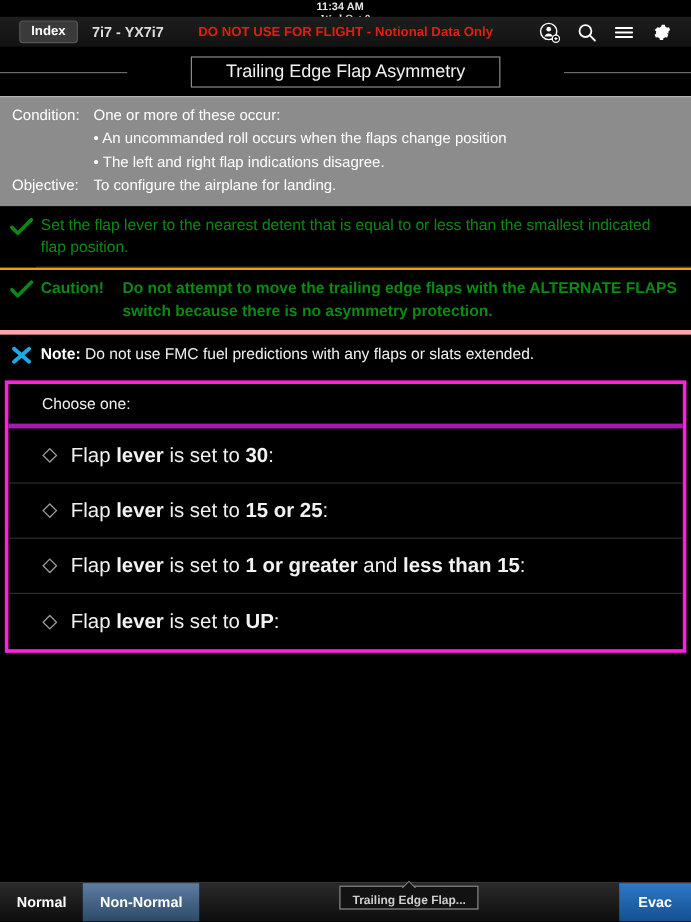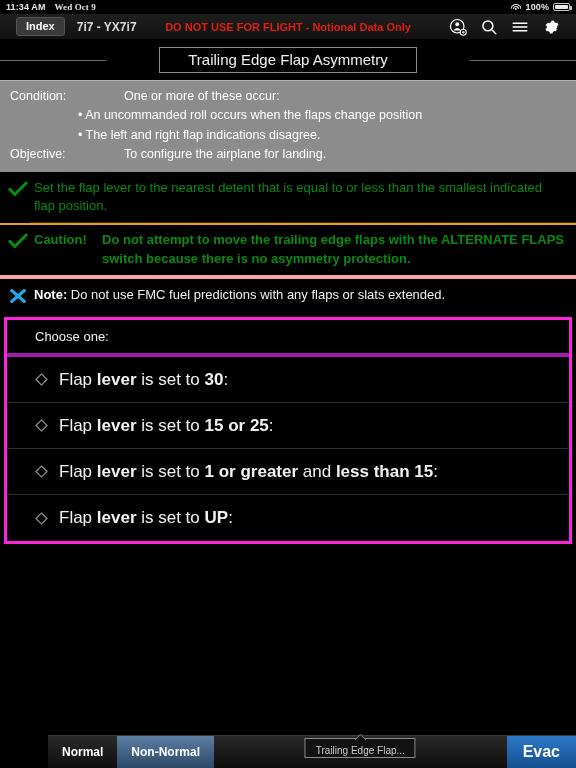--- a/index.html
+++ b/index.html
@@ -12,20 +12,21 @@
   body { position:relative; }
 
   
   .statusbar{
     height:14px; width:100%;
     background:#000; color:#e8e8e8;
     display:flex; align-items:center;
     font-size:9px; font-weight:bold;
     padding:0 6px;
     letter-spacing:.1px;
+    flex-direction:column;
   }
   .sb-time{ margin-right:9px; }
   .sb-date{ font-weight:bold;font-family:Liberation Serif, serif; }
   .sb-right{ margin-left:auto; display:flex; align-items:center; gap:4px; }
   .wifi-ic{ display:inline-block; width:11px; height:9px; position:relative; }
   .wifi-ic i{ position:absolute; left:50%; transform:translateX(-50%);
       border:1.2px solid #e8e8e8; border-bottom:none;
       border-radius:50% 50% 0 0 / 100% 100% 0 0; }
   .wifi-ic i:nth-child(1){ width:11px; height:5px; top:1px; }
   .wifi-ic i:nth-child(2){ width:6px;  height:3px; top:3.2px; }
@@ -78,21 +79,21 @@
     z-index:2;
   }
 
   
   .cond{
     background:#8c8c8c; color:#fff;
     font-size:12.5px; line-height:1.55;
     padding:6px 10px 7px 10px;
     border-top:1px solid #b4b4b4;
   }
-  .cond-row{ display:flex;gap:46px; }
+  .cond-row{ display:flex; }
   .cond-lbl{ width:68px; flex:0 0 68px; }
   .cond-bullets{ margin-left:68px; }
   .cond-bullets div{ text-indent:0; }
 
   
   .step{
     display:flex; align-items:flex-start;
     padding:7px 10px 8px 8px;
     background:#000;
     position:relative;
@@ -138,58 +139,59 @@
   .opt:last-child{ border-bottom:none; }
   .dia{ flex:0 0 24px; }
   .dia svg{ width:13px; height:13px; display:block; }
 
   
   .bottombar{
     position:absolute; left:0; right:0; bottom:0;
     height:33px;
     background:linear-gradient(#2a2a2a,#0d0d0d);
     border-top:1px solid #3a3a3a;
-    display:flex; align-items:stretch;margin-left:48px;
+    display:flex; align-items:stretch;
   }
   .bb-tab{
     display:flex; align-items:center; justify-content:center;
     padding:0 14px; color:#fff; font-size:12px; font-weight:bold;
   }
   .bb-tab.sel{
     background:linear-gradient(#5d7ea3,#2c4966);
     color:#fff;
   }
   .bb-spacer{ flex:1; position:relative; }
   .crumb{
     position:absolute; left:50%; transform:translateX(-50%);
     top:2px;
     border:1px solid #8c8c8c;
     background:#121212; color:#cfcfcf;
     font-size:10px; padding:6px 10px 1px 10px;
     white-space:nowrap;
+    font-weight:bold;
   }
   .crumb-notch{
     position:absolute; left:50%; transform:translateX(-50%);
     top:-5px; width:0; height:0;
     border-left:6px solid transparent;
     border-right:6px solid transparent;
     border-bottom:6px solid #8c8c8c;
   }
   .crumb-notch::after{
     content:""; position:absolute; left:-5px; top:1.4px;
     width:0; height:0;
     border-left:5px solid transparent;
     border-right:5px solid transparent;
     border-bottom:5px solid #121212;
   }
   .evac{
     display:flex; align-items:center; justify-content:center;
     padding:0 16px;
     background:linear-gradient(#2d78c8,#14508f);
-    color:#fff; font-size:16px; font-weight:bold;
+    color:#fff; font-size:12px; font-weight:bold;
   }
 </style>
 </head>
 <body>
 
 <div class="statusbar">
   <span class="sb-time">11:34 AM</span>
   <span class="sb-date">Wed Oct 9</span>
   <span class="sb-right">
     <span class="wifi-ic">

